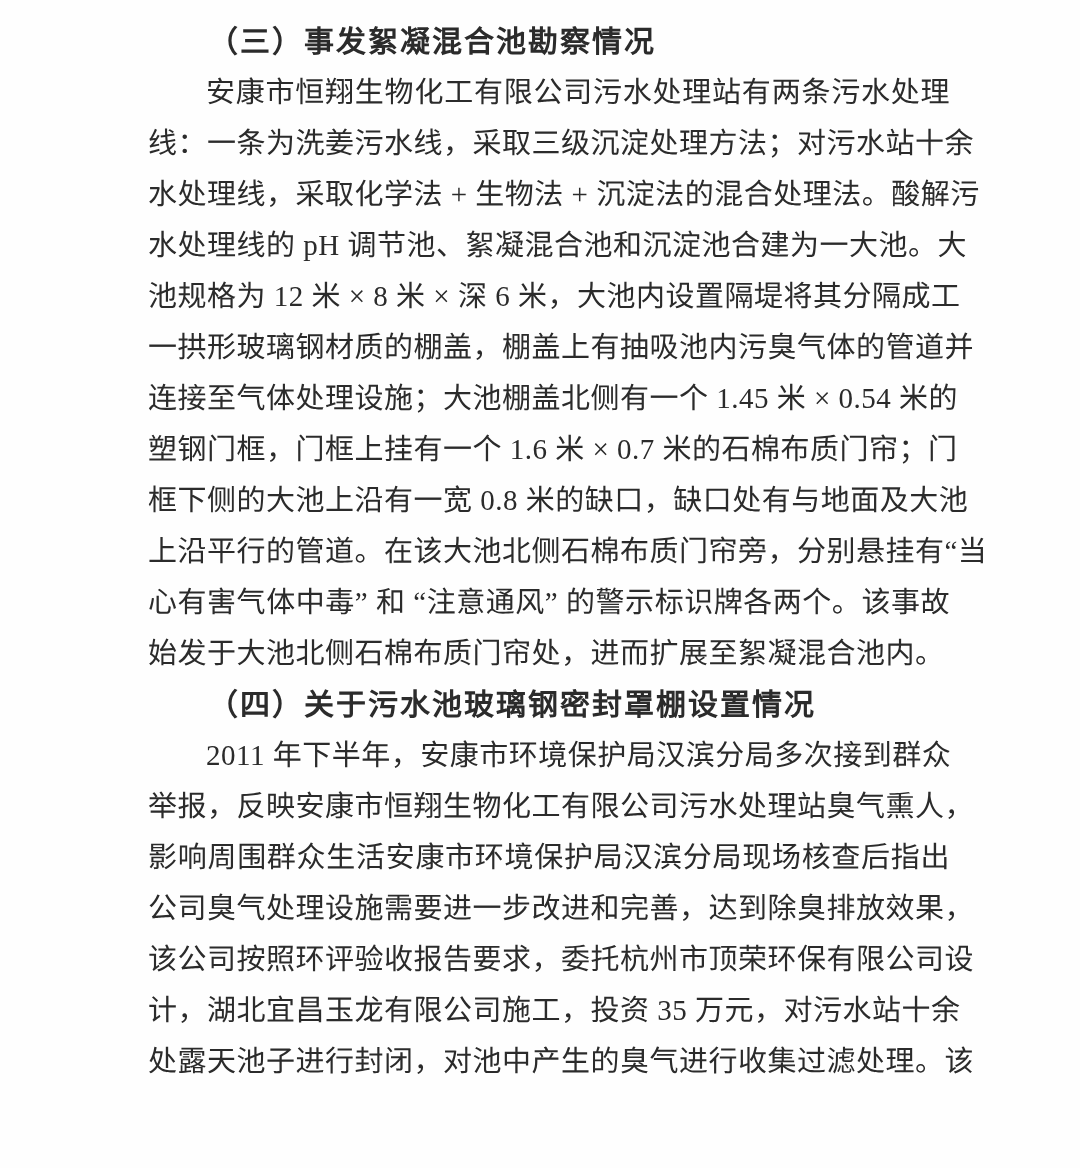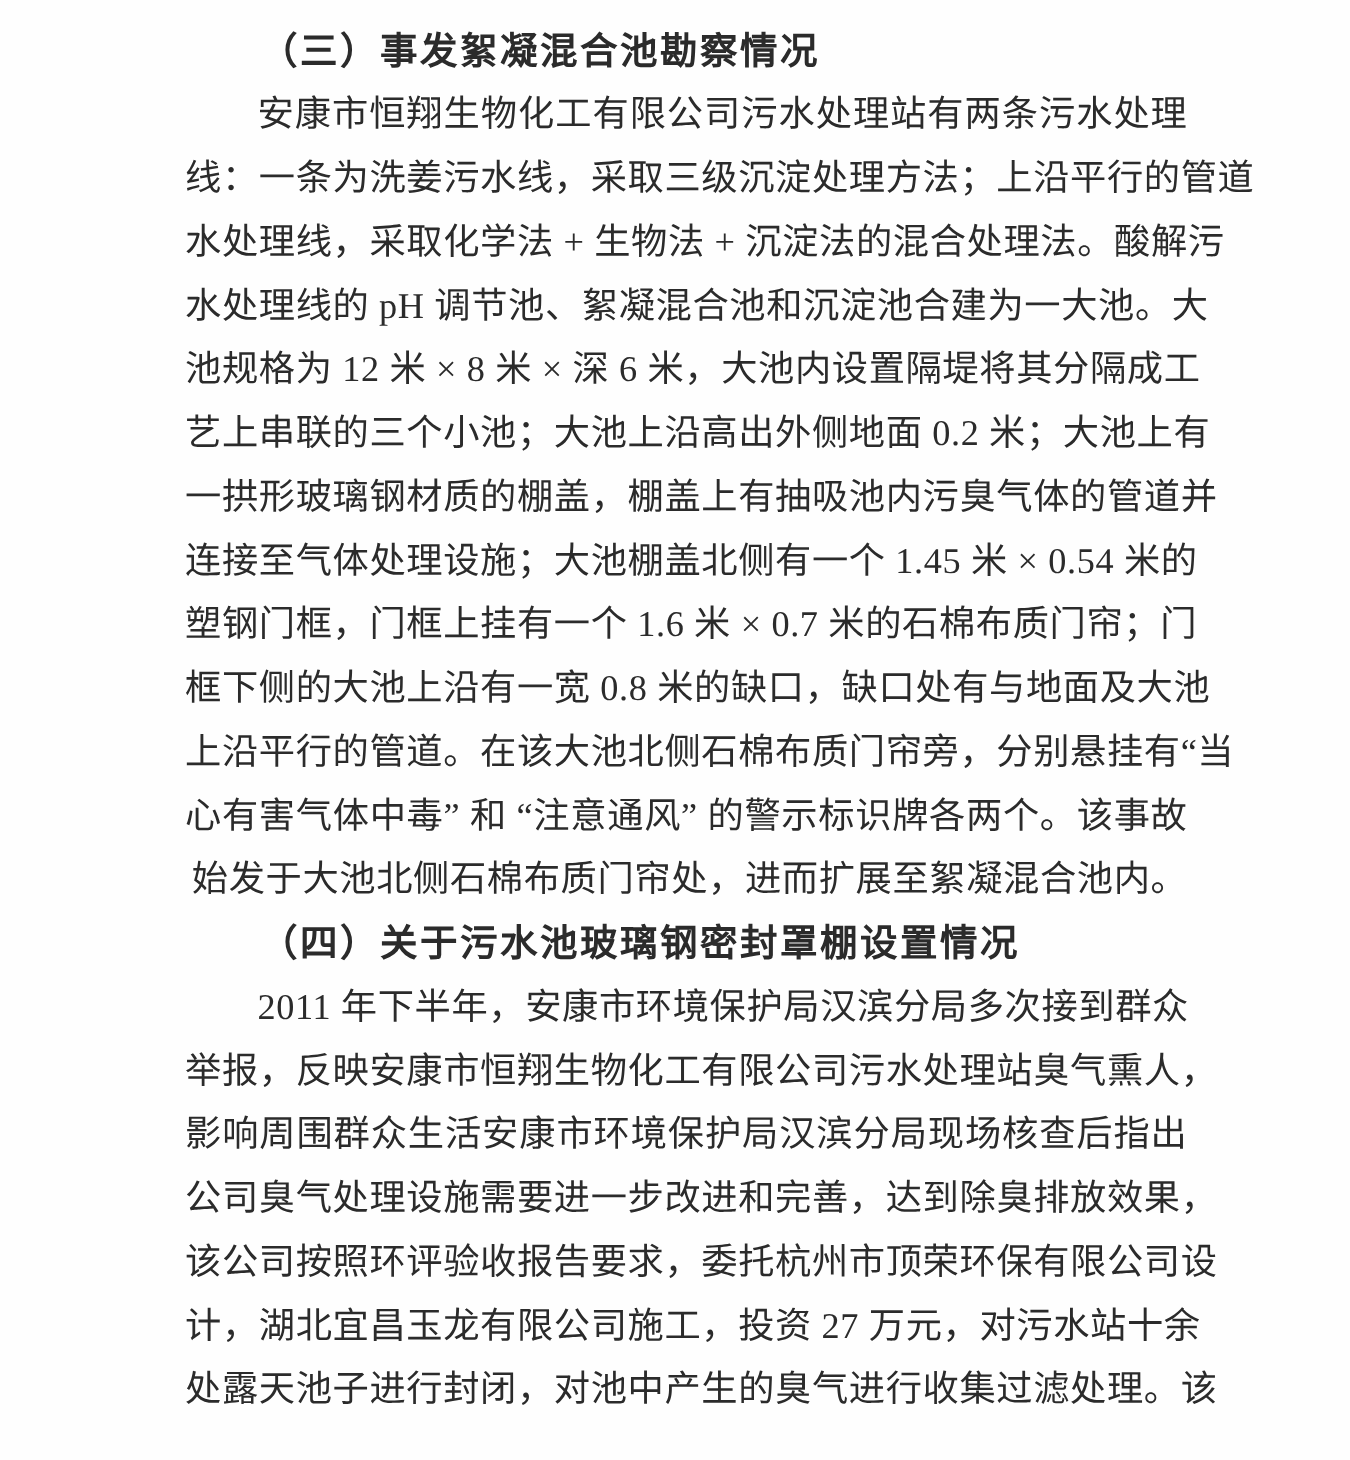--- a/index.html
+++ b/index.html
@@ -43,44 +43,43 @@
   }
   
   .heading {
     font-weight: bold;
     text-indent: 2em;
     letter-spacing: 2px;
     font-size: 30px;
   }
   
   .end {
-    text-align: right;
+    text-align: left;
   }
 </style>
 </head>
 <body>
 
 <div class="page">
   <div class="content">
     <div class="line heading">（三）事发絮凝混合池勘察情况</div>
     <div class="line first fill">安康市恒翔生物化工有限公司污水处理站有两条污水处理</div>
-    <div class="line fill">线：一条为洗姜污水线，采取三级沉淀处理方法；上沿平行的管道</div>
+    <div class="line fill">线：一条为洗姜污水线，采取三级沉淀处理方法；对污水站十余</div>
     <div class="line fill">水处理线，采取化学法 + 生物法 + 沉淀法的混合处理法。酸解污</div>
     <div class="line fill">水处理线的 pH 调节池、絮凝混合池和沉淀池合建为一大池。大</div>
     <div class="line fill">池规格为 12 米 × 8 米 × 深 6 米，大池内设置隔堤将其分隔成工</div>
-    <div class="line fill">艺上串联的三个小池；大池上沿高出外侧地面 0.2 米；大池上有</div>
     <div class="line fill">一拱形玻璃钢材质的棚盖，棚盖上有抽吸池内污臭气体的管道并</div>
     <div class="line fill">连接至气体处理设施；大池棚盖北侧有一个 1.45 米 × 0.54 米的</div>
     <div class="line fill">塑钢门框，门框上挂有一个 1.6 米 × 0.7 米的石棉布质门帘；门</div>
     <div class="line fill">框下侧的大池上沿有一宽 0.8 米的缺口，缺口处有与地面及大池</div>
     <div class="line fill">上沿平行的管道。在该大池北侧石棉布质门帘旁，分别悬挂有“当</div>
     <div class="line fill">心有害气体中毒” 和 “注意通风” 的警示标识牌各两个。该事故</div>
     <div class="line end">始发于大池北侧石棉布质门帘处，进而扩展至絮凝混合池内。</div>
     <div class="line heading">（四）关于污水池玻璃钢密封罩棚设置情况</div>
     <div class="line first fill">2011 年下半年，安康市环境保护局汉滨分局多次接到群众</div>
     <div class="line fill">举报，反映安康市恒翔生物化工有限公司污水处理站臭气熏人，</div>
     <div class="line fill">影响周围群众生活安康市环境保护局汉滨分局现场核查后指出</div>
     <div class="line fill">公司臭气处理设施需要进一步改进和完善，达到除臭排放效果，</div>
     <div class="line fill">该公司按照环评验收报告要求，委托杭州市顶荣环保有限公司设</div>
-    <div class="line fill">计，湖北宜昌玉龙有限公司施工，投资 27 万元，对污水站十余</div>
+    <div class="line fill">计，湖北宜昌玉龙有限公司施工，投资 35 万元，对污水站十余</div>
     <div class="line fill">处露天池子进行封闭，对池中产生的臭气进行收集过滤处理。该</div>
   </div>
 </div>
 
 </body></html>

